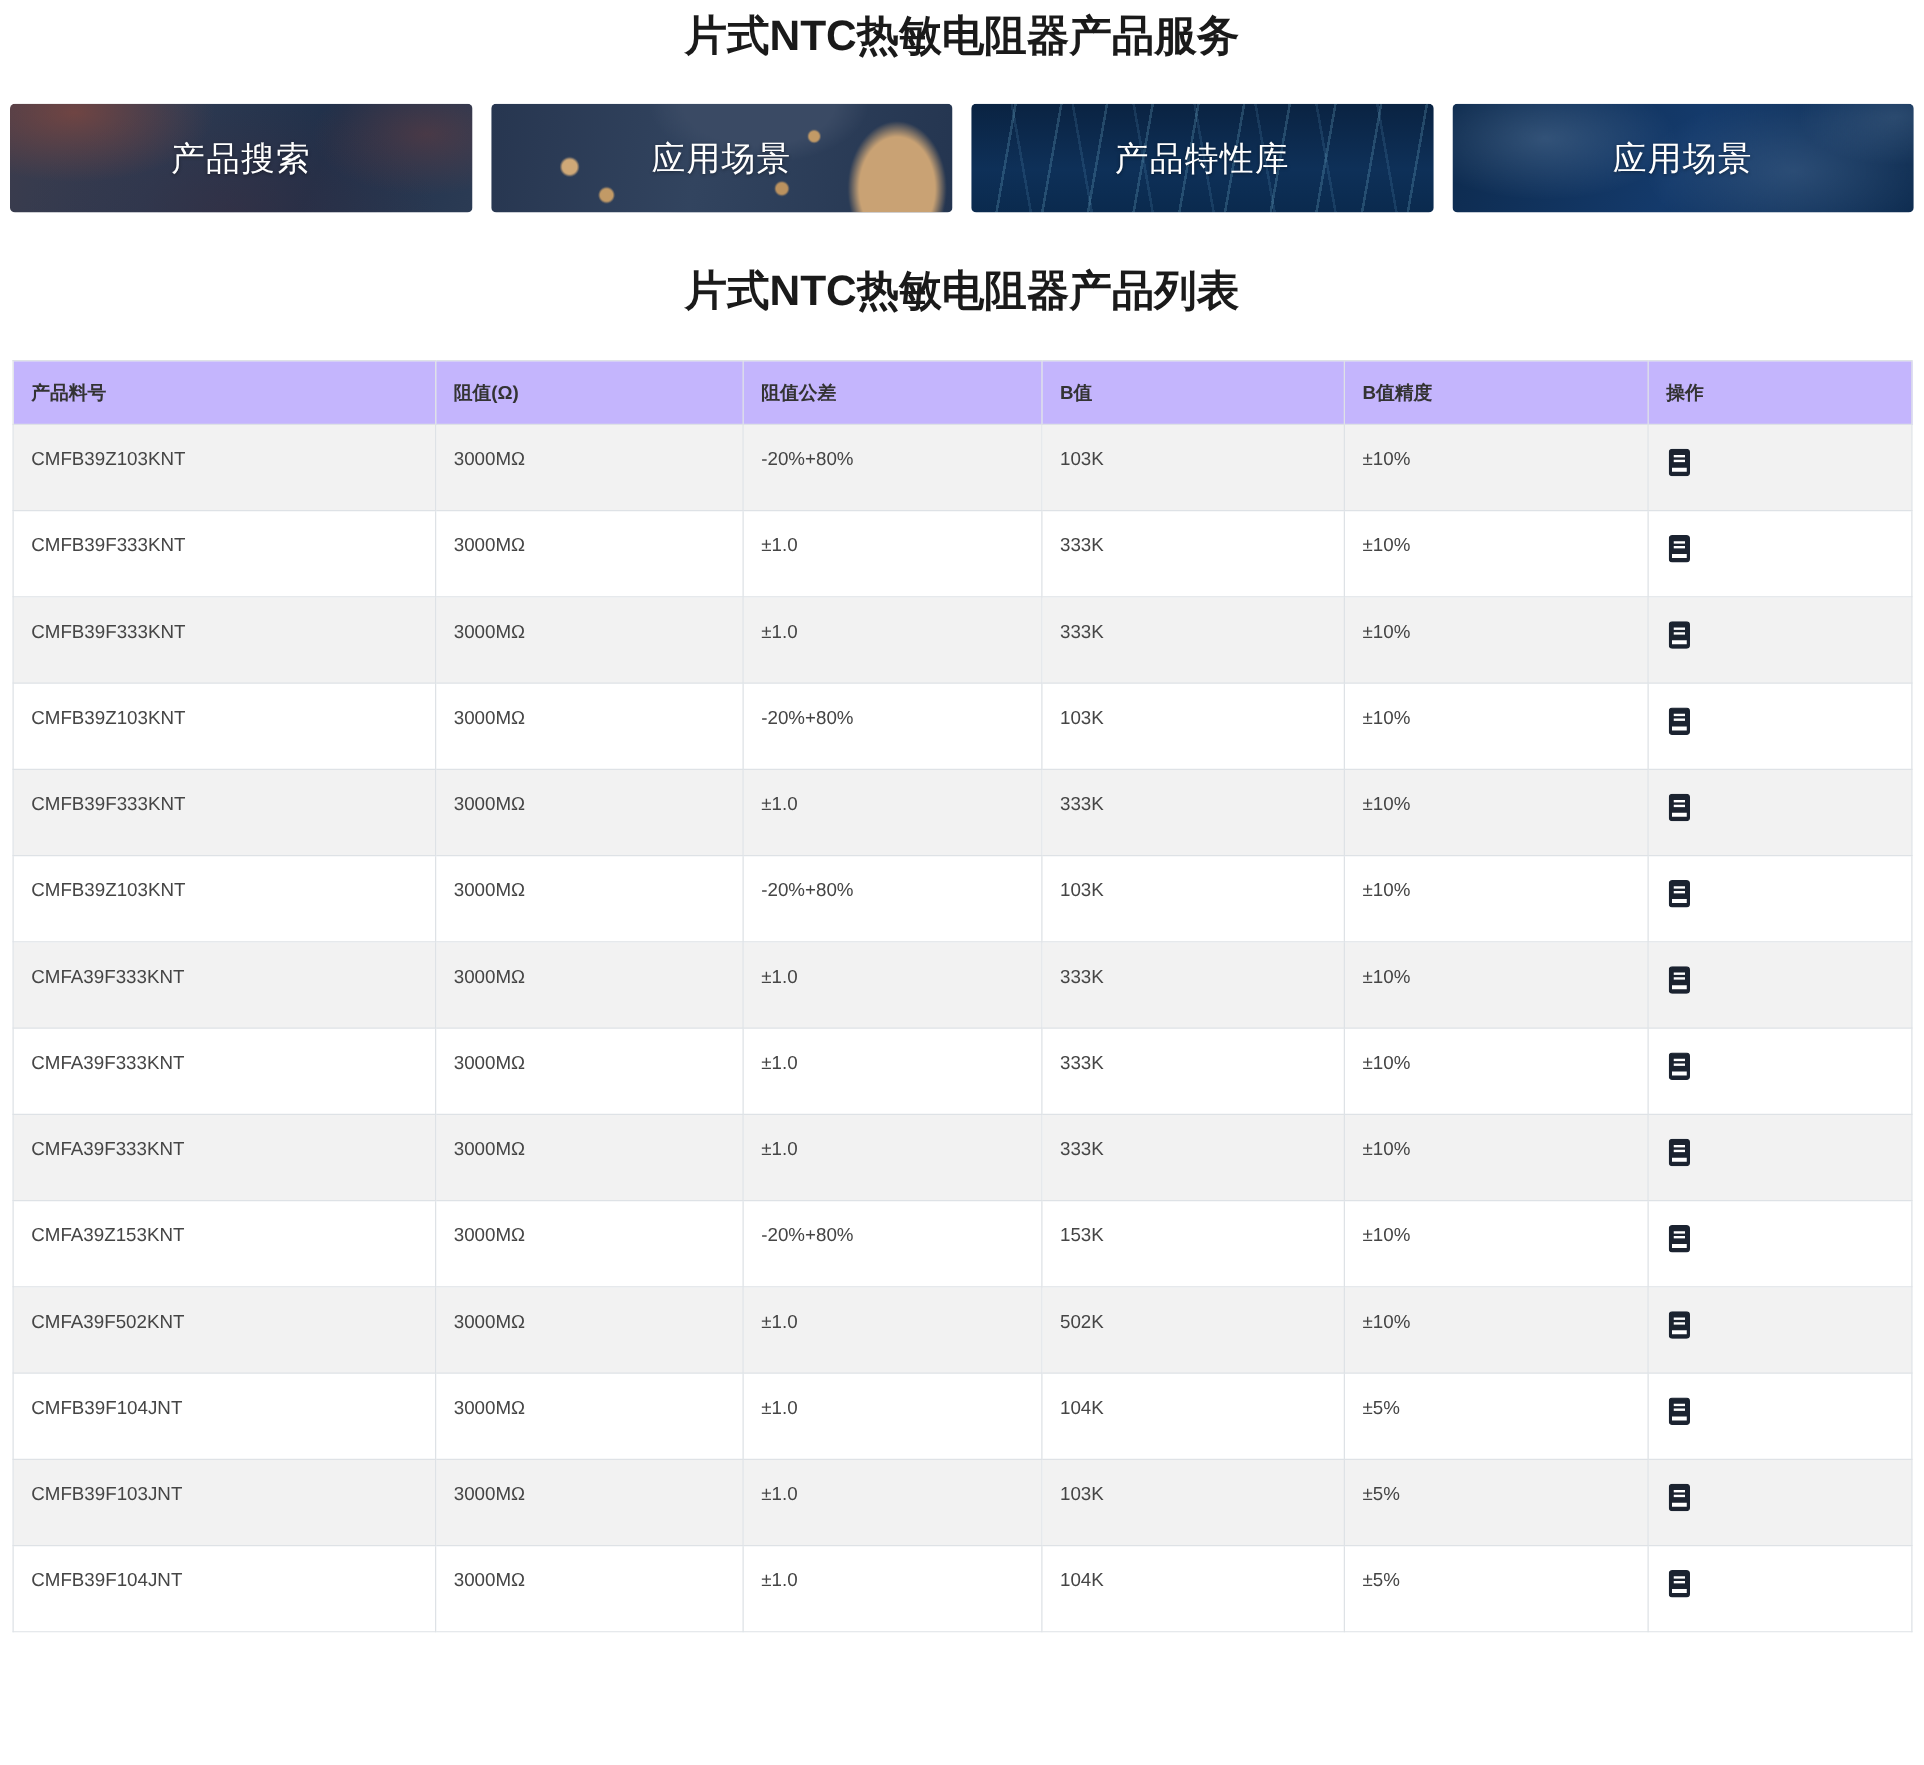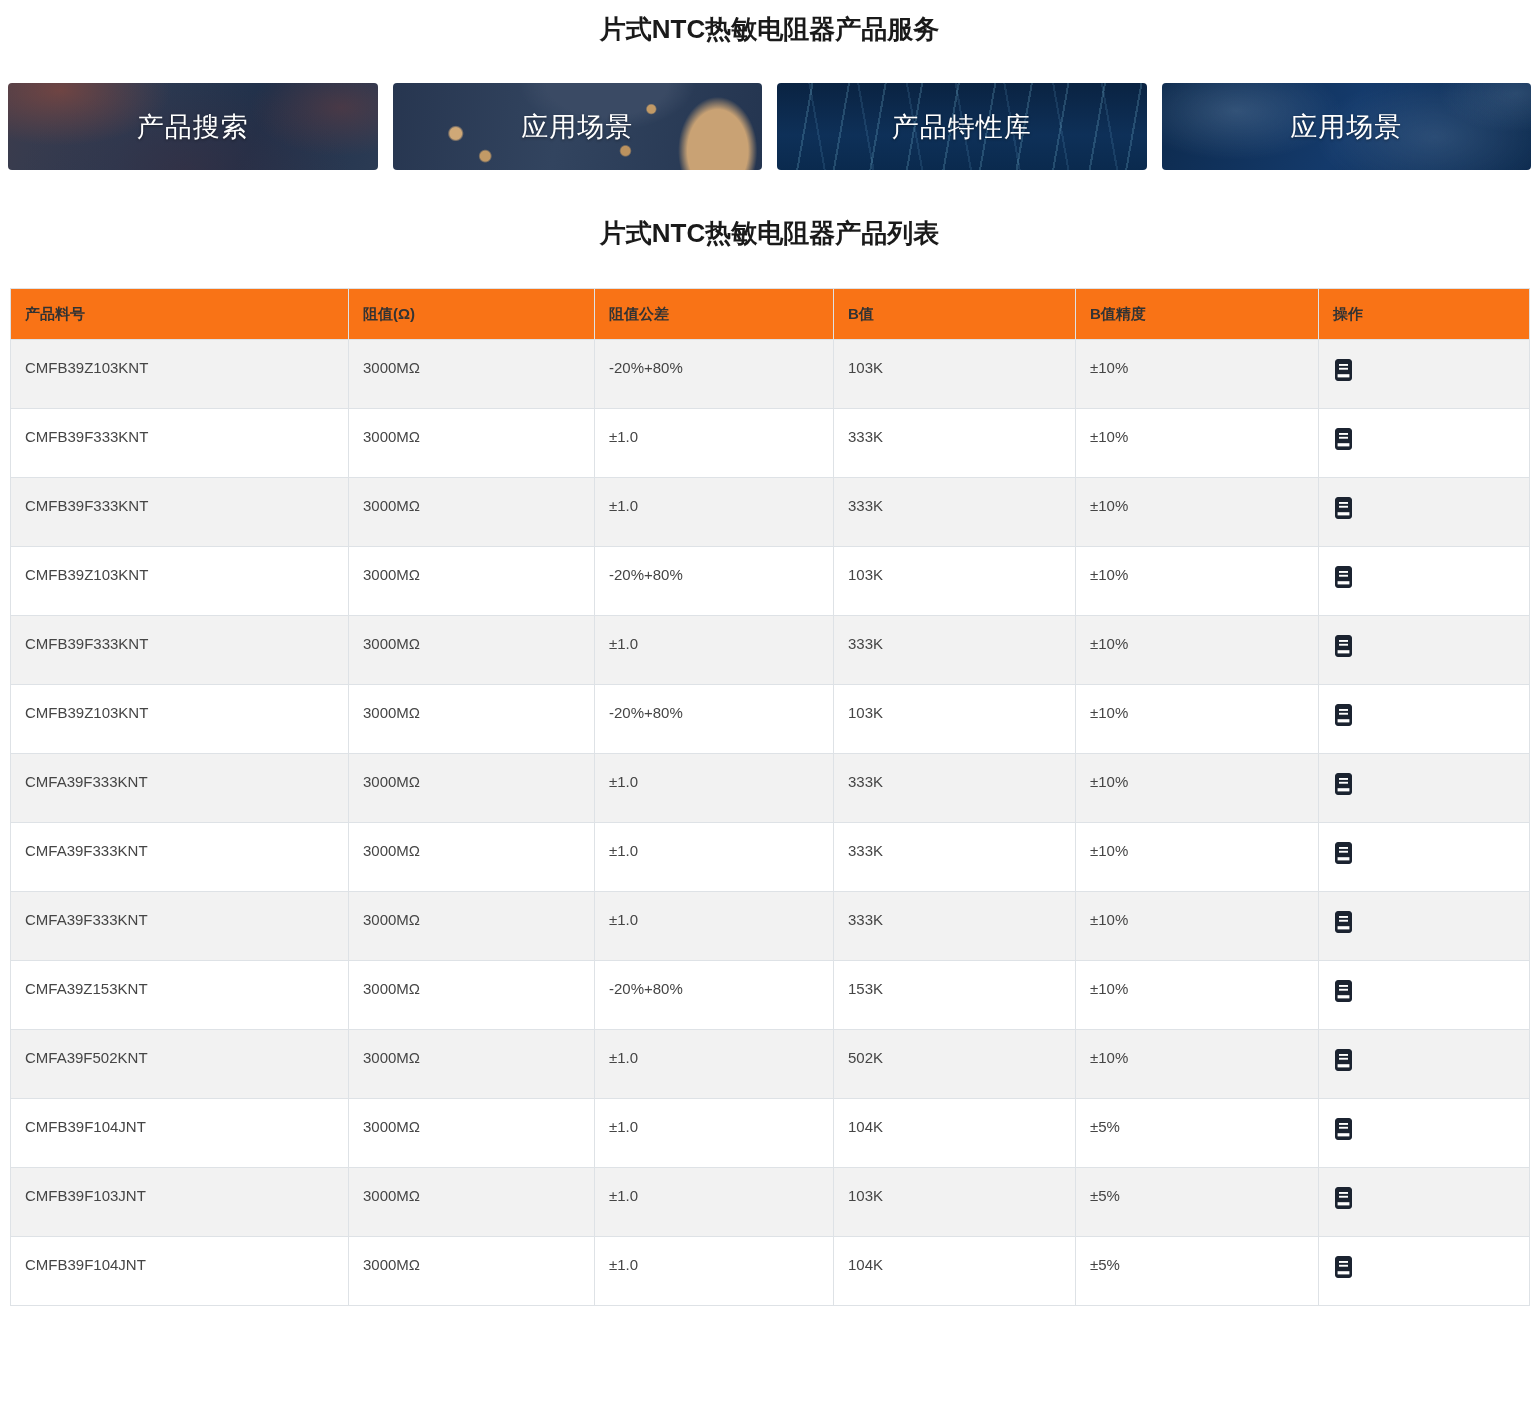--- a/index.html
+++ b/index.html
@@ -7,21 +7,21 @@
   body {
     width: 1539px;
     font-family: "Liberation Sans", "DejaVu Sans", sans-serif;
     color: #333;
   }
 
   .page-title {
     margin: 0;
     padding-top: 14px;
     text-align: center;
-    font-size: 26px;
+    font-size: 34px;
     line-height: 30px;
     font-weight: 700;
     color: #1a1a1a;
   }
 
   
   .banner-row {
     display: flex;
     gap: 15px;
     padding: 0 8px;
@@ -92,21 +92,21 @@
     table-layout: fixed;
   }
   .product-table th {
     height: 51px;
     padding: 10px 14px;
     text-align: left;
     vertical-align: middle;
     font-size: 15px;
     font-weight: 700;
     color: #333;
-    background: #f97316;
+    background: #c4b5fd;
     border: 1px solid #dee2e6;
   }
   .product-table td {
     height: 69px;
     padding: 19px 14px;
     vertical-align: top;
     font-size: 15px;
     color: #454545;
     border: 1px solid #dee2e6;
     overflow: hidden;

